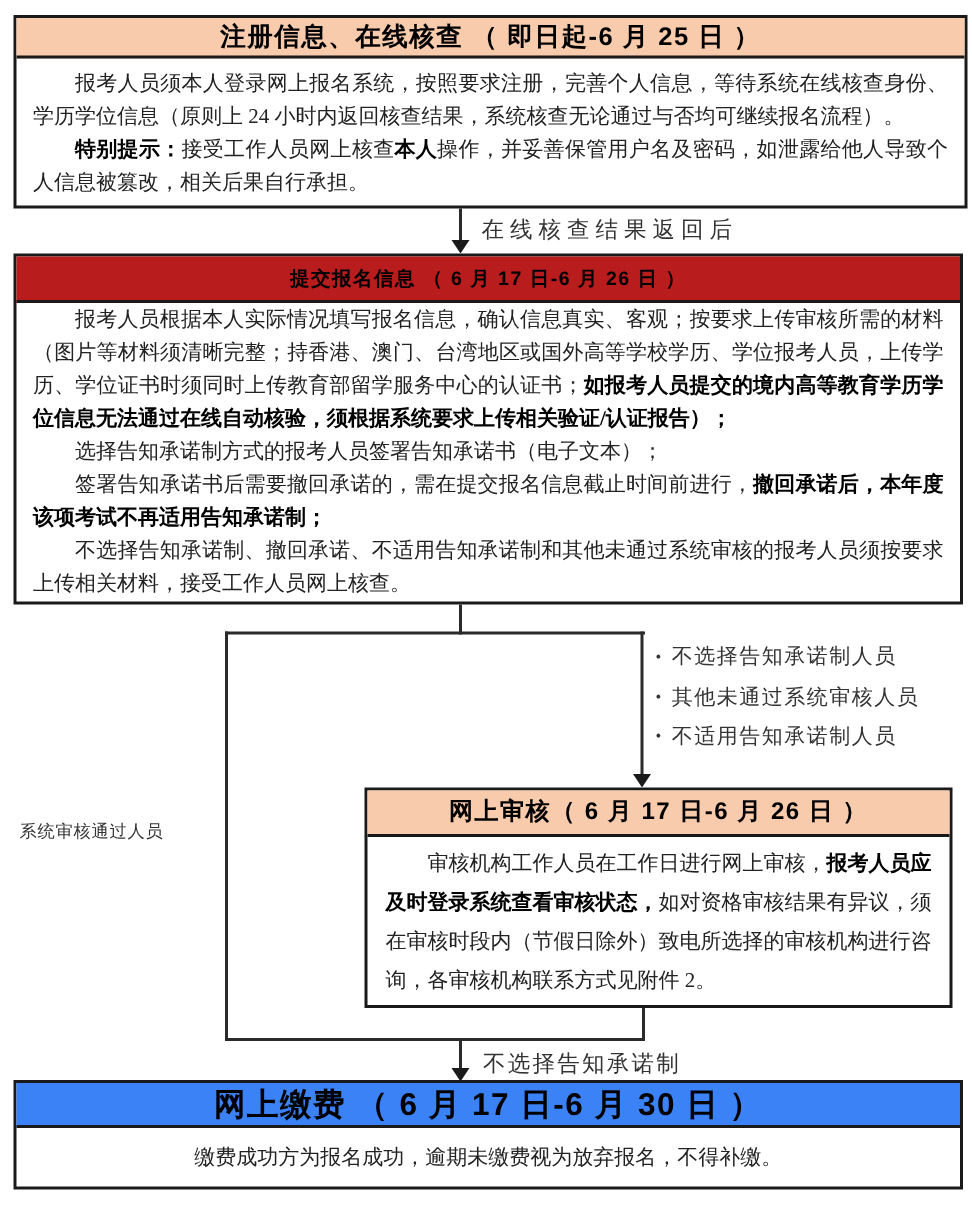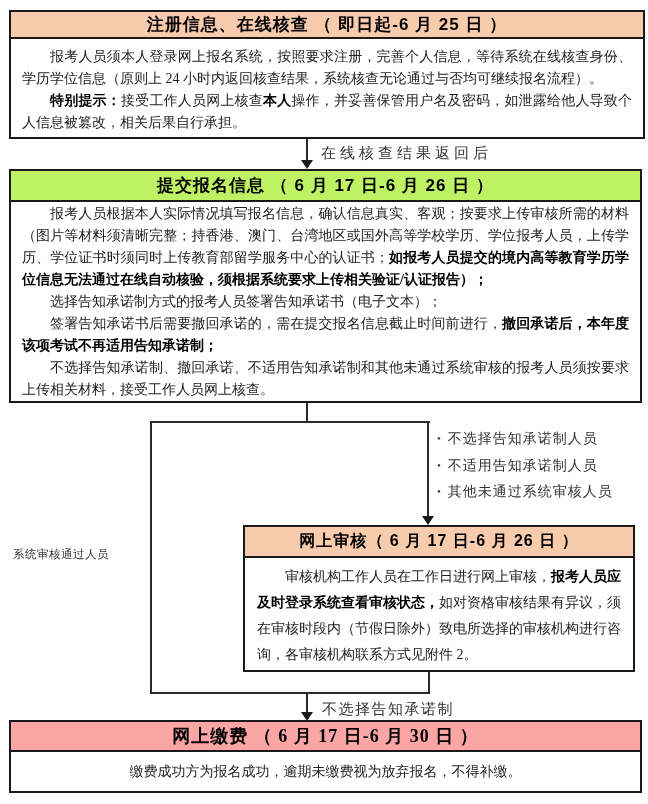--- a/index.html
+++ b/index.html
@@ -45,56 +45,56 @@
       <p><span>报考人员须本人登录网上报名系统，按照要求注册，完善个人信息，等待系统在线核查身份、学历学位信息（原则上 24 小时内返回核查结果，系统核查无论通过与否均可继续报名流程）。</span></p>
       <p><span class="b">特别提示：</span><span>接受工作人员网上核查</span><span class="b">本人</span><span>操作，并妥善保管用户名及密码，如泄露给他人导致个人信息被篡改，相关后果自行承担。</span></p>
     </div>
   </div>
 
   <div class="line" style="left:306px;top:139px;width:2px;height:22px;"></div>
   <div class="arrowhead" style="left:301px;top:160px;"></div>
   <div class="flow-label" style="left:321px;top:144px;font-size:15px;letter-spacing:4px;">在线核查结果返回后</div>
 
   <div class="fbox" style="left:9px;top:169px;width:633px;height:234px;">
-    <div class="hdr" style="height: 31px; font-size: 17px; background-color: #bef264;">提交报名信息 （ 6 月 17 日-6 月 26 日 ）</div>
+    <div class="hdr" style="height: 31px; font-size: 13px; background-color: #b91c1c;">提交报名信息 （ 6 月 17 日-6 月 26 日 ）</div>
     <div class="bbody" style="padding:1px 11px 0;font-size:14px;line-height:22px;">
       <p><span>报考人员根据本人实际情况填写报名信息，确认信息真实、客观；按要求上传审核所需的材料（图片等材料须清晰完整；持香港、澳门、台湾地区或国外高等学校学历、学位报考人员，上传学历、学位证书时须同时上传教育部留学服务中心的认证书；</span><span class="b">如报考人员提交的境内高等教育学历学位信息无法通过在线自动核验，须根据系统要求上传相关验证/认证报告）；</span></p>
       <p><span>选择告知承诺制方式的报考人员签署告知承诺书（电子文本）；</span></p>
       <p><span>签署告知承诺书后需要撤回承诺的，需在提交报名信息截止时间前进行，</span><span class="b">撤回承诺后，本年度该项考试不再适用告知承诺制；</span></p>
       <p><span>不选择告知承诺制、撤回承诺、不适用告知承诺制和其他未通过系统审核的报考人员须按要求上传相关材料，接受工作人员网上核查。</span></p>
     </div>
   </div>
 
   <div class="line" style="left:306px;top:403px;width:2px;height:20px;"></div>
   <div class="line" style="left:150px;top:421px;width:280px;height:2px;"></div>
   <div class="line" style="left:150px;top:421px;width:2px;height:273px;"></div>
   <div class="line" style="left:427px;top:421px;width:2px;height:96px;"></div>
   <div class="arrowhead" style="left:422px;top:516px;"></div>
 
   <div class="bullets" style="left:437px;top:426px;">
     <div class="bi"><span class="dot">•</span><span>不选择告知承诺制人员</span></div>
+    <div class="bi"><span class="dot">•</span><span>其他未通过系统审核人员</span></div>
     <div class="bi"><span class="dot">•</span><span>不适用告知承诺制人员</span></div>
-    <div class="bi"><span class="dot">•</span><span>其他未通过系统审核人员</span></div>
   </div>
 
   <div class="flow-label" style="left:13px;top:547px;font-size:11.5px;letter-spacing:0.5px;">系统审核通过人员</div>
 
   <div class="fbox" style="left:243px;top:525px;width:392px;height:147px;">
     <div class="hdr" style="height: 31px; font-size: 16px; background-color: rgb(248, 203, 173);">网上审核（ 6 月 17 日-6 月 26 日 ）</div>
     <div class="bbody" style="padding:6px 12px 0;font-size:14px;line-height:26px;">
       <p><span>审核机构工作人员在工作日进行网上审核，</span><span class="b">报考人员应及时登录系统查看审核状态，</span><span>如对资格审核结果有异议，须在审核时段内（节假日除外）致电所选择的审核机构进行咨询，各审核机构联系方式见附件 2。</span></p>
     </div>
   </div>
 
   <div class="line" style="left:428px;top:672px;width:2px;height:22px;"></div>
   <div class="line" style="left:150px;top:692px;width:280px;height:2px;"></div>
   <div class="line" style="left:306px;top:692px;width:2px;height:21px;"></div>
   <div class="arrowhead" style="left:301px;top:712px;"></div>
   <div class="flow-label" style="left:322px;top:700px;font-size:15px;letter-spacing:1.5px;">不选择告知承诺制</div>
 
   <div class="fbox" style="left:9px;top:720px;width:633px;height:73px;">
-    <div class="hdr" style="height: 30px; font-size: 18px; background-color: #fca5a5; font-family: Liberation Serif, serif;">网上缴费 （ 6 月 17 日-6 月 30 日 ）</div>
+    <div class="hdr" style="height: 30px; font-size: 21px; background-color: #3b82f6;">网上缴费 （ 6 月 17 日-6 月 30 日 ）</div>
     <div class="bbody" style="height:39px;display:flex;align-items:center;justify-content:center;font-size:14px;text-align:center;border-radius:14px;">
       <span>缴费成功方为报名成功，逾期未缴费视为放弃报名，不得补缴。</span>
     </div>
   </div>
 
 </div>
 
 </body></html>

